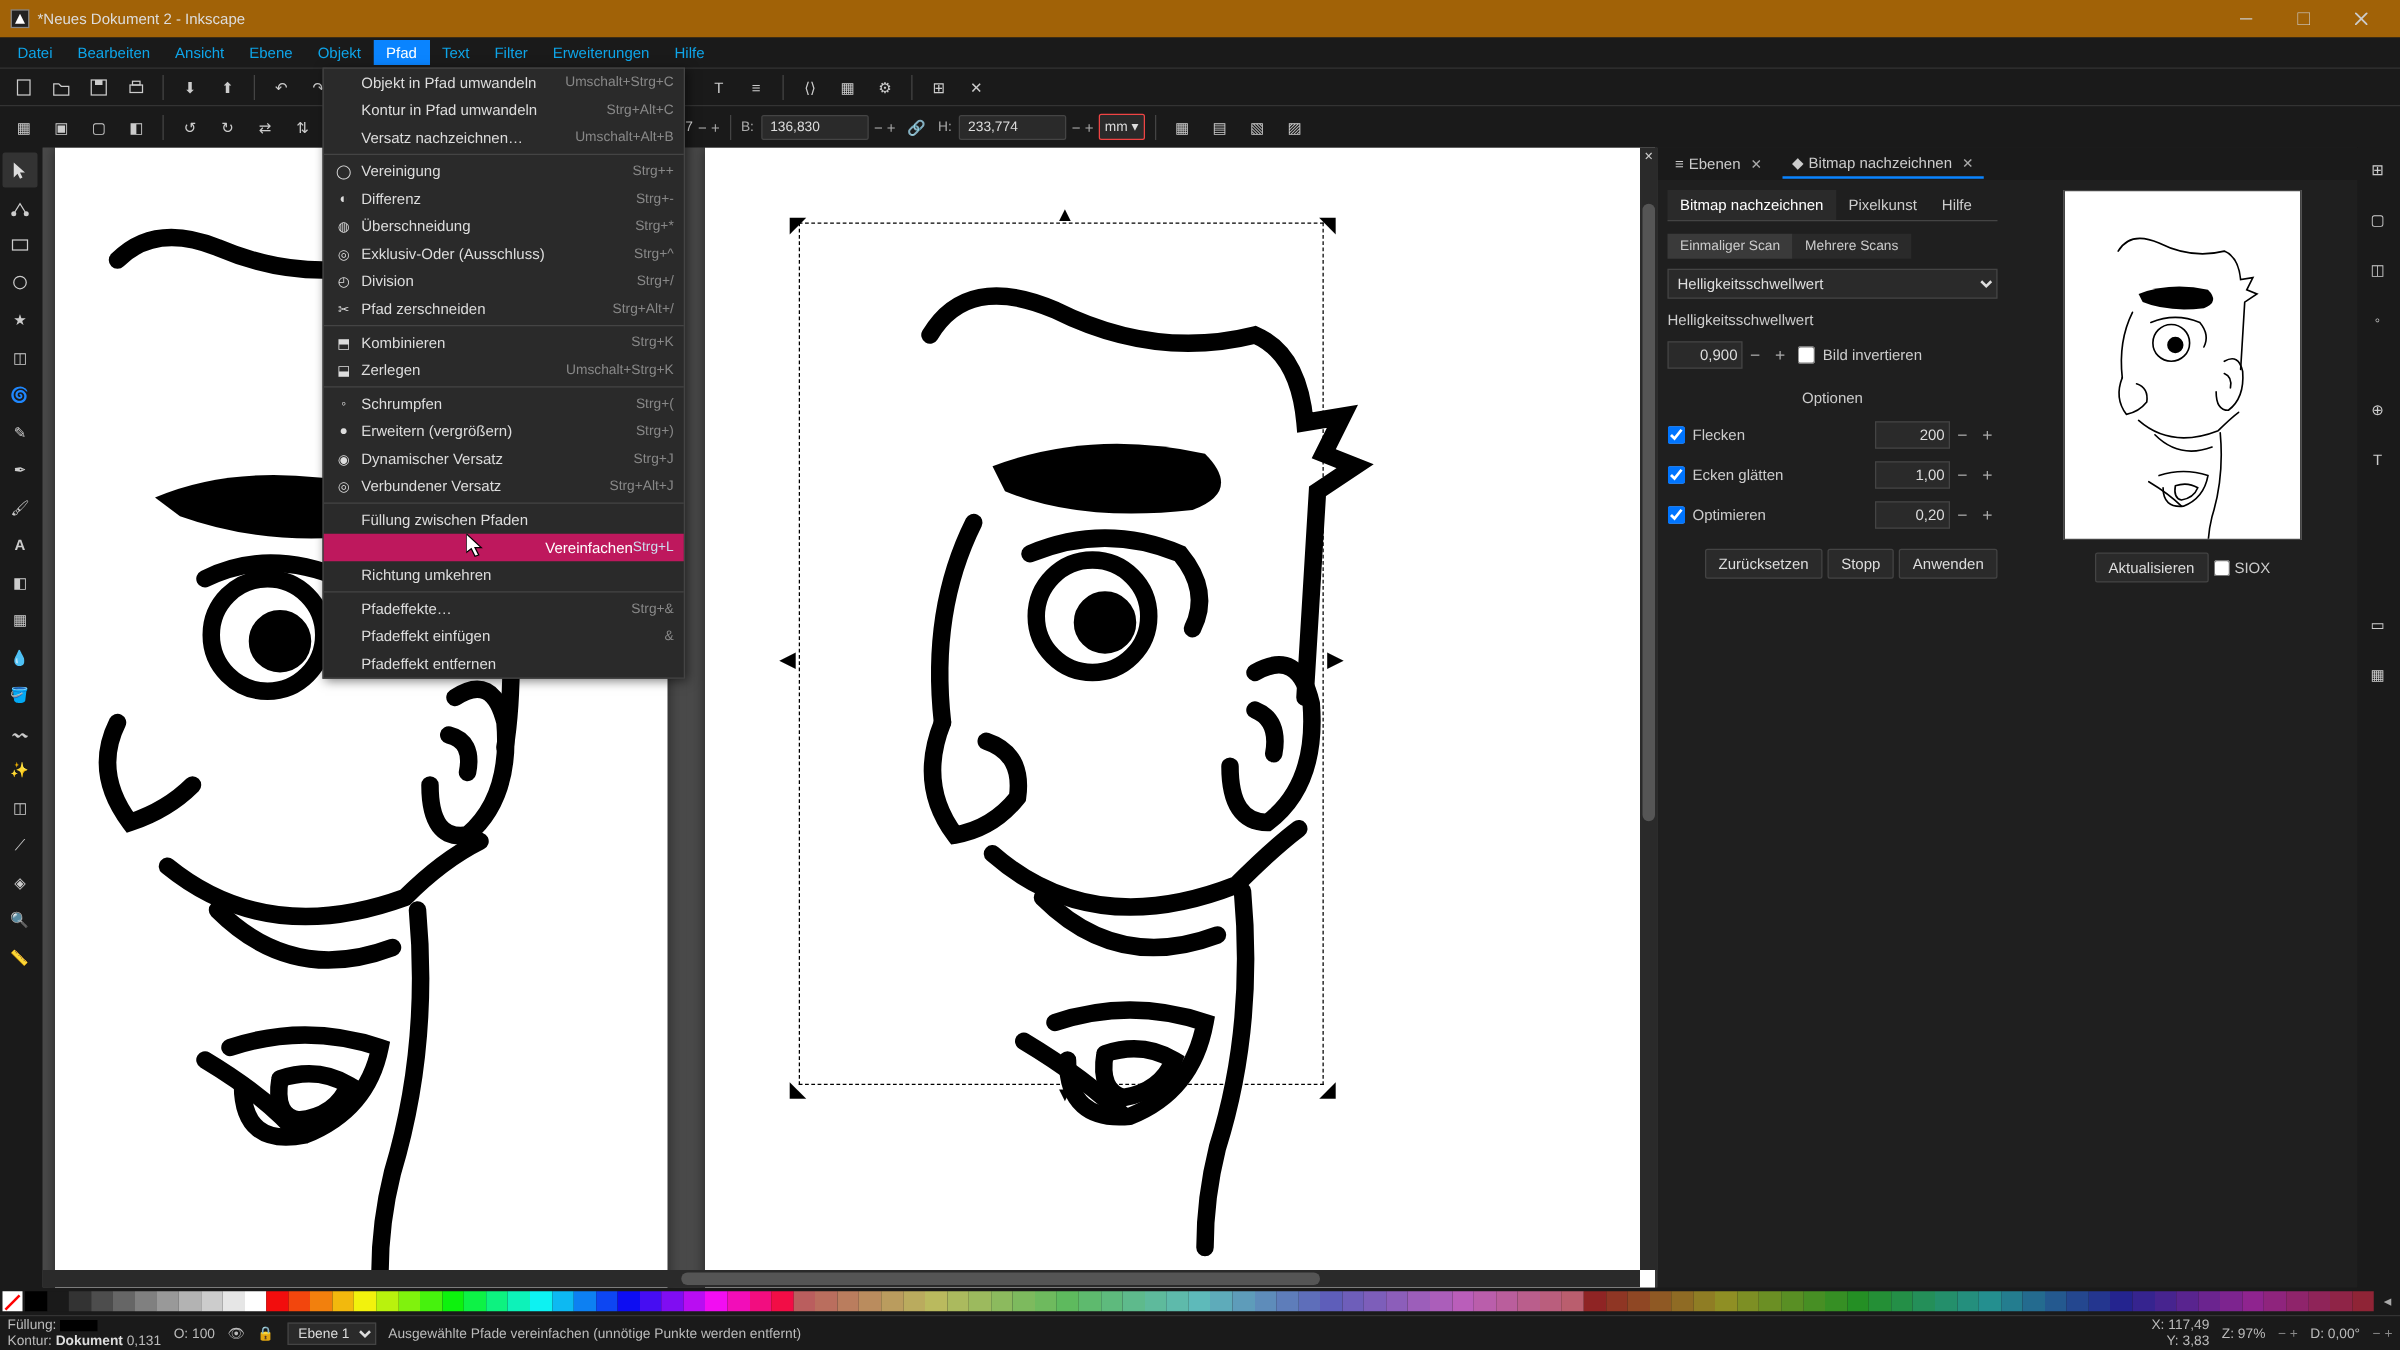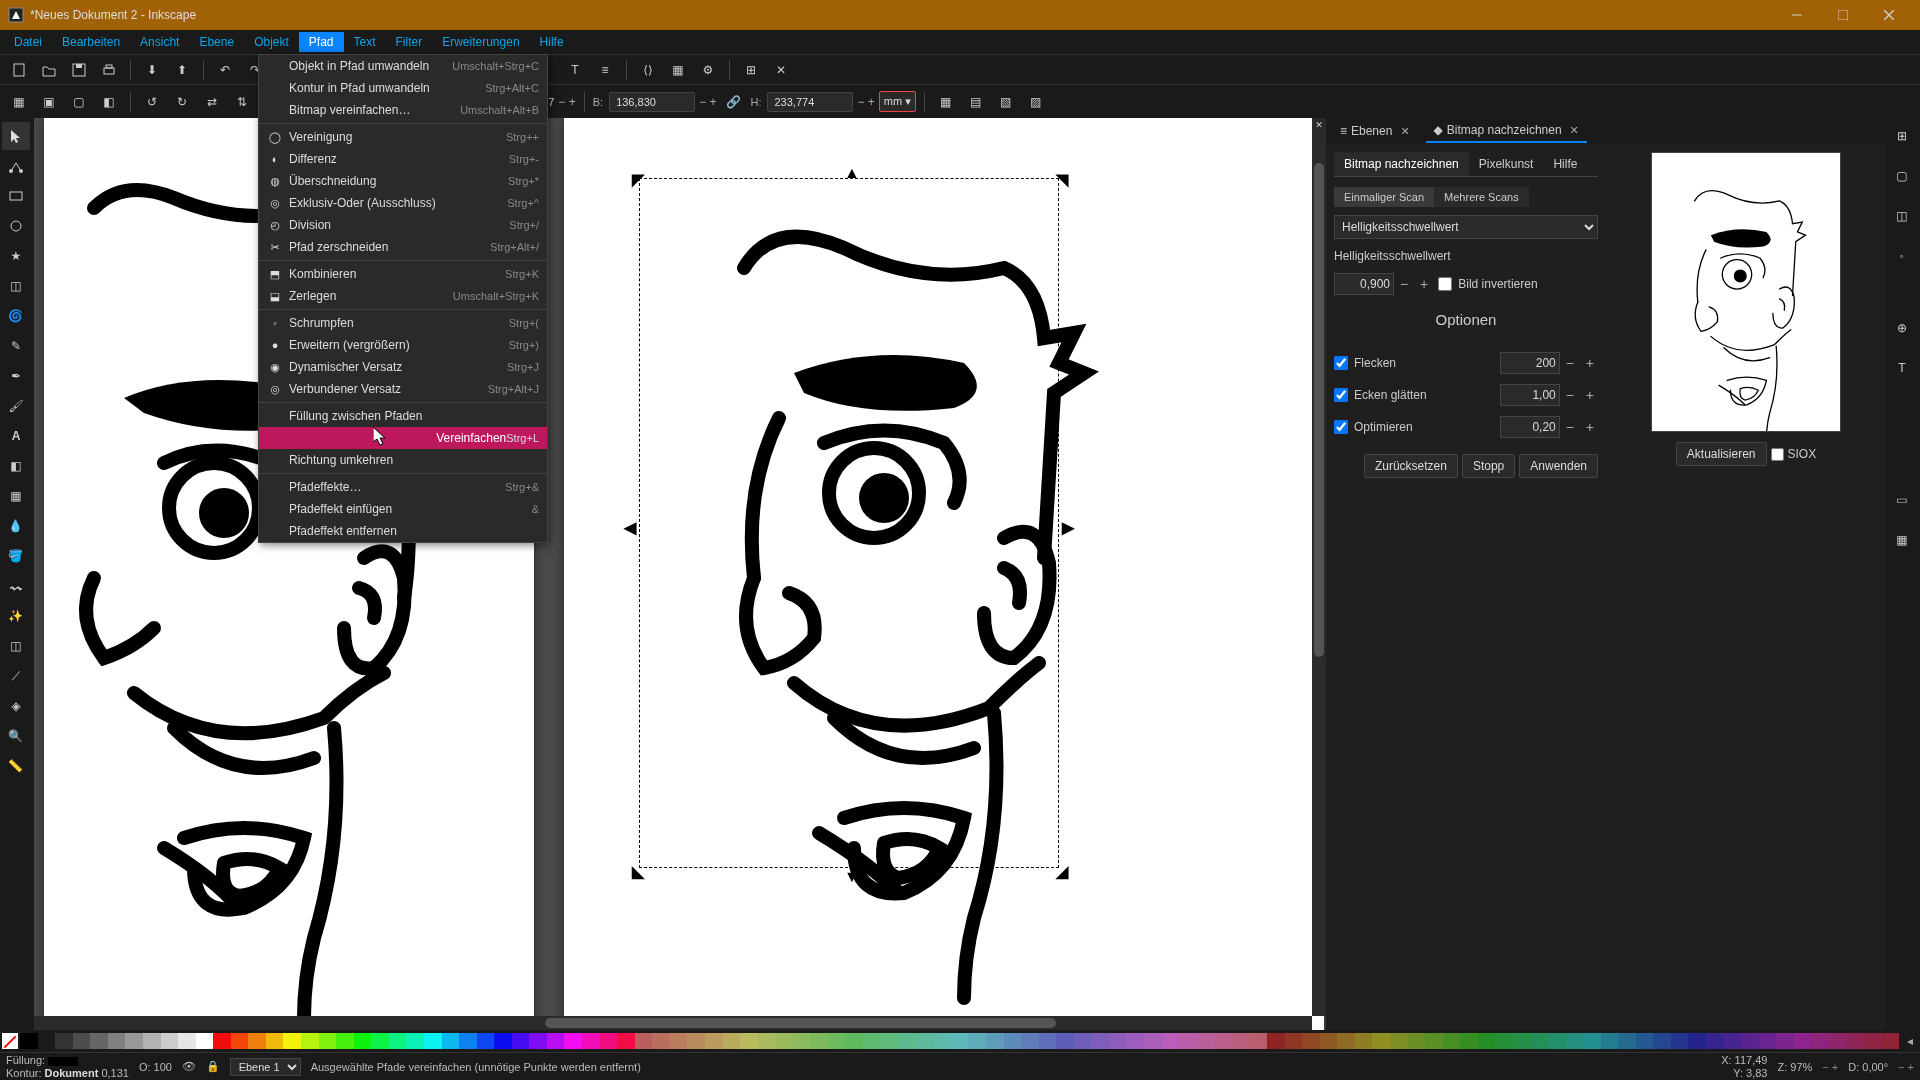--- a/index.html
+++ b/index.html
@@ -78,21 +78,21 @@
 .scan-tab { padding: 4px 10px; font-size: 11px; cursor: pointer; color: #ccc; background: #2a2a2a; }
 .scan-tab.active { background: #3a3a3a; }
 
 .form-row { display: flex; align-items: center; gap: 6px; margin: 2px 0; font-size: 12px; }
 .form-row select { background: #2a2a2a; border: 1px solid #444; color: #ddd; padding: 3px; flex: 1; font-size: 12px; }
 .form-row input[type="text"] { background: #2a2a2a; border: 1px solid #444; color: #ddd; padding: 3px; width: 60px; font-size: 12px; text-align: right; }
 .form-row input[type="checkbox"] { width: 14px; height: 14px; }
 .form-row .opt-label { flex: 1; }
 .form-row .plusminus { color: #aaa; font-size: 14px; letter-spacing: 4px; cursor: pointer; }
 
-.section-title { text-align: center; font-size: 15px; color: #ccc; margin: 8px 0 16px 0; }
+.section-title { text-align: center; font-size: 12px; color: #ccc; margin: 8px 0 4px 0; }
 
 .action-row { display: flex; gap: 4px; margin-top: 8px; justify-content: flex-end; }
 .action-row button { background: #2a2a2a; border: 1px solid #444; color: #ddd; padding: 4px 10px; font-size: 12px; border-radius: 2px; cursor: pointer; }
 
 .preview-box { width: 190px; height: 280px; background: #fff; border: 1px solid #444; }
 
 
 .palette { height: 22px; background: #1a1a1a; display: flex; align-items: center; overflow: hidden; }
 .palette .none-swatch { width: 16px; height: 16px; background: #fff; position: relative; margin: 0 2px; }
 .palette .none-swatch::after { content: ""; position: absolute; left: 0; top: 50%; width: 100%; border-top: 2px solid red; transform: rotate(-45deg); }
@@ -590,21 +590,21 @@
       <span class="dd-label">Objekt in Pfad umwandeln</span>
       <span class="dd-shortcut">Umschalt+Strg+C</span>
     </div>
     <div class="dd-item">
       <span class="dd-icon"></span>
       <span class="dd-label">Kontur in Pfad umwandeln</span>
       <span class="dd-shortcut">Strg+Alt+C</span>
     </div>
     <div class="dd-item">
       <span class="dd-icon"></span>
-      <span class="dd-label">Bitmap vereinfachen…</span>
+      <span class="dd-label">Versatz nachzeichnen…</span>
       <span class="dd-shortcut">Umschalt+Alt+B</span>
     </div>
     <div class="dd-sep"></div>
     <div class="dd-item">
       <span class="dd-icon">◯</span>
       <span class="dd-label">Vereinigung</span>
       <span class="dd-shortcut">Strg++</span>
     </div>
     <div class="dd-item">
       <span class="dd-icon">◐</span>

